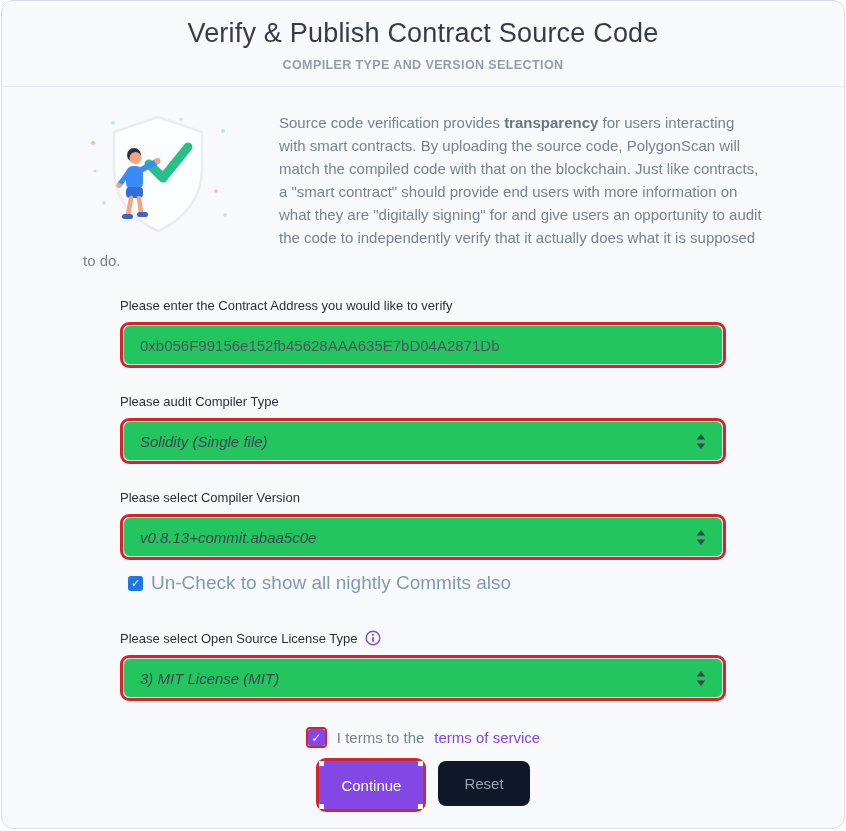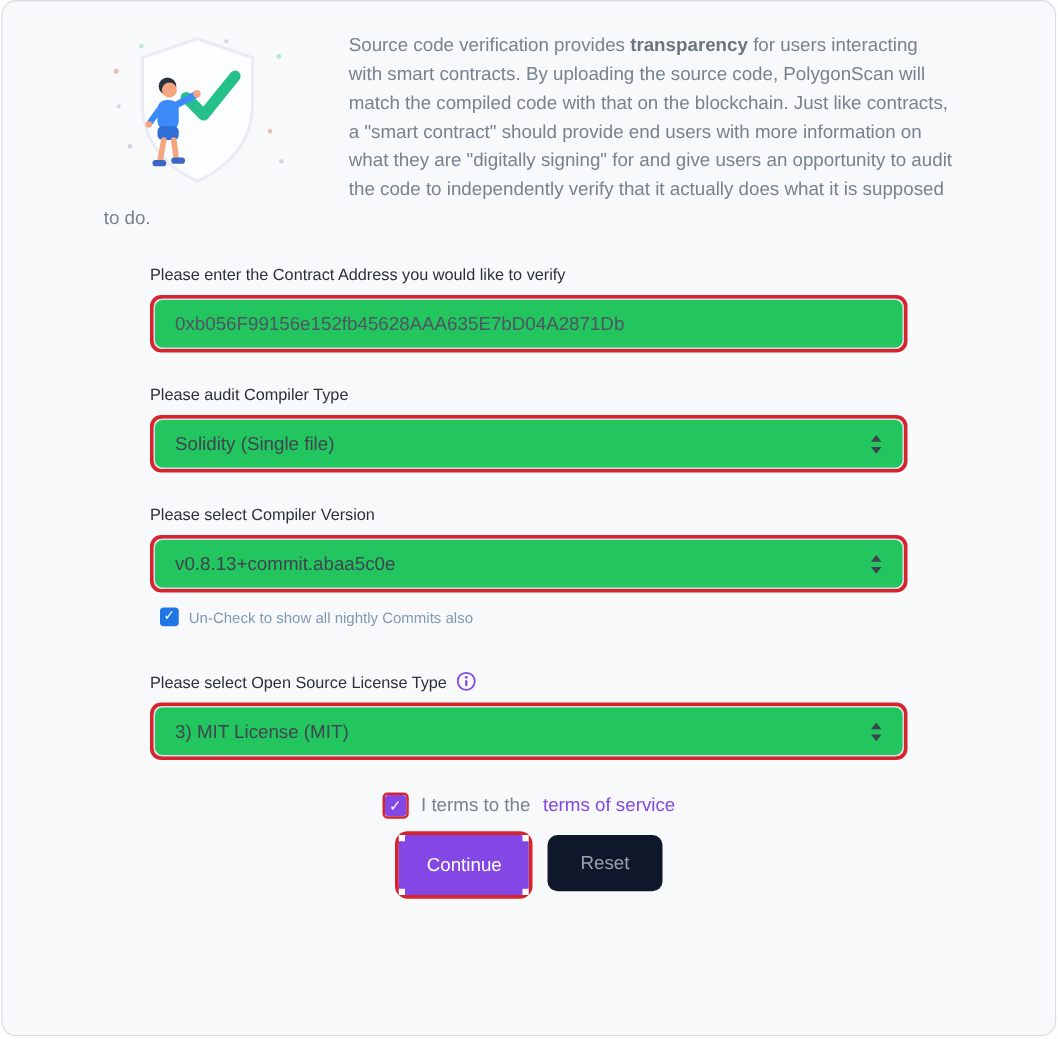--- a/index.html
+++ b/index.html
@@ -19,26 +19,26 @@
   .form-col{width:606px;margin:26px auto 0;}
   .group{margin-bottom:26px;}
   .field-label{font-size:13px;color:#2b313a;margin-bottom:9px;display:flex;align-items:center;gap:7px;}
   .ann{border:3px solid #d6242e;border-radius:9px;box-sizing:border-box;position:relative;}
   .text-input,.select{
     display:flex;align-items:center;box-sizing:border-box;width:100%;height:40px;
     background:#22c55e;border:1px solid #d8dde6;border-radius:7px;padding:0 16px;
     font-size:15px;color:#4e5661;font-family:inherit;outline:none;
   }
   .select{justify-content:space-between;cursor:pointer;}
-  .select .sel-value{color:#3f4650;}
+  .select .sel-value{color:#3f4650;font-style:italic;}
   .arrows{flex:0 0 auto;margin-left:10px;display:flex;}
   
   .check-row{display:flex;align-items:center;gap:8px;margin:-14px 0 0 8px;padding-bottom:4px;}
   .checkbox{width:15px;height:15px;border-radius:3px;background:#2176e5;color:#fff;display:flex;align-items:center;justify-content:center;font-size:11px;line-height:1;cursor:pointer;}
-  .check-note{font-size:12px;color:#8399b0;}
+  .check-note{font-size:19px;color:#8399b0;}
   .license-group{margin-top:32px;}
   
   .agree-row{display:flex;align-items:center;justify-content:center;gap:10px;margin-top:24px;}
   .cb-ann{border:2px solid #d6242e;border-radius:4px;padding:0;line-height:0;}
   .checkbox.purple{width:17px;height:17px;background:#8247e5;border-radius:3px;font-size:12px;}
   .agree-text{font-size:15px;color:#77838f;}
   .tos-link{font-size:15px;color:#8247e5;text-decoration:none;cursor:pointer;}
   
   .btn-row{display:flex;justify-content:center;align-items:flex-start;gap:12px;margin-top:10px;}
   .btn{border:none;border-radius:8px;font-size:15px;font-family:inherit;cursor:pointer;}
@@ -48,20 +48,24 @@
   .tick{position:absolute;width:5px;height:5px;background:#ffffff;}
   .tick.tl{top:0;left:0;} .tick.tr{top:0;right:0;} .tick.bl{bottom:0;left:0;} .tick.br{bottom:0;right:0;}
   
   .info-icon{display:inline-flex;line-height:0;cursor:pointer;}
 </style>
 </head>
 <body>
 
 <div class="card">
 
+  <div class="card-header">
+    <div class="page-title">Verify &amp; Publish Contract Source Code</div>
+    <div class="page-subtitle">COMPILER TYPE AND VERSION SELECTION</div>
+  </div>
 
   <div class="intro">
     <span class="illus">
       <svg width="150" height="126" viewBox="0 0 150 126" aria-hidden="true">
 
         <circle cx="10" cy="32" r="2" fill="#f0b9b0"></circle>
           <circle cx="21" cy="92" r="1.8" fill="#cfd8e3"></circle>
         <circle cx="140" cy="20" r="2" fill="#bfe7d9"></circle>
           <circle cx="133" cy="80" r="1.8" fill="#f0b9b0"></circle>
         <circle cx="12" cy="60" r="1.6" fill="#cfd8e3"></circle>

